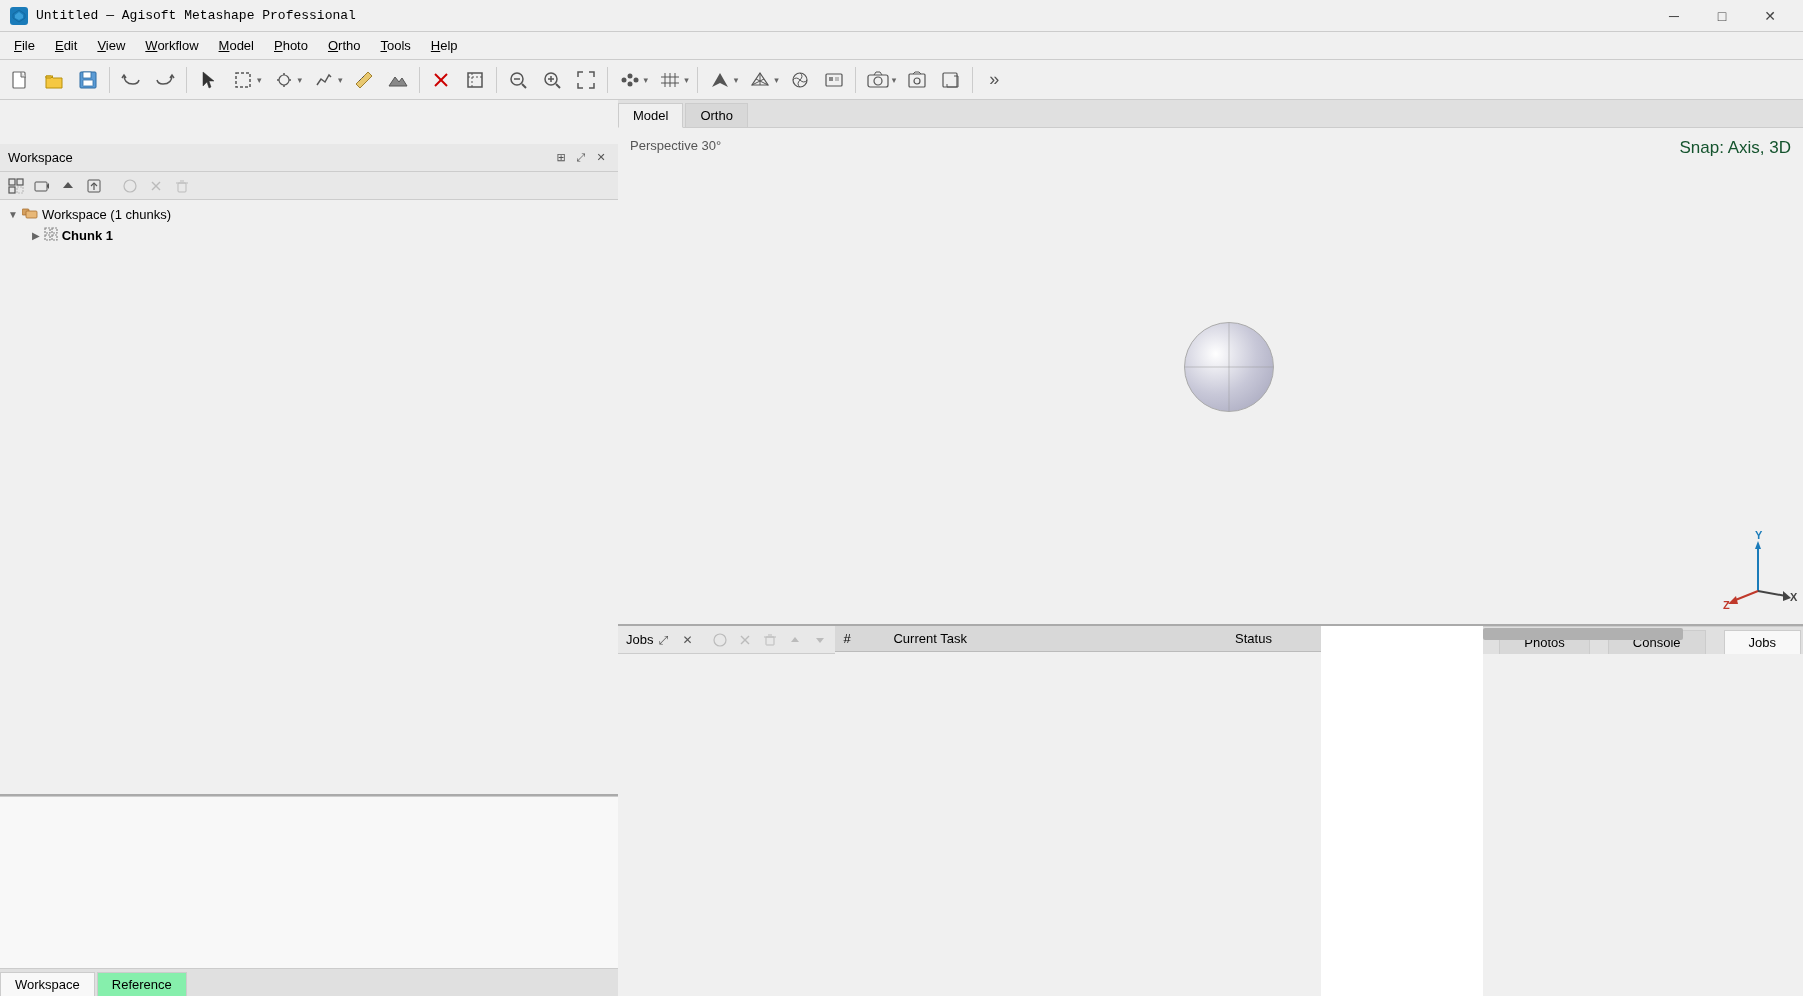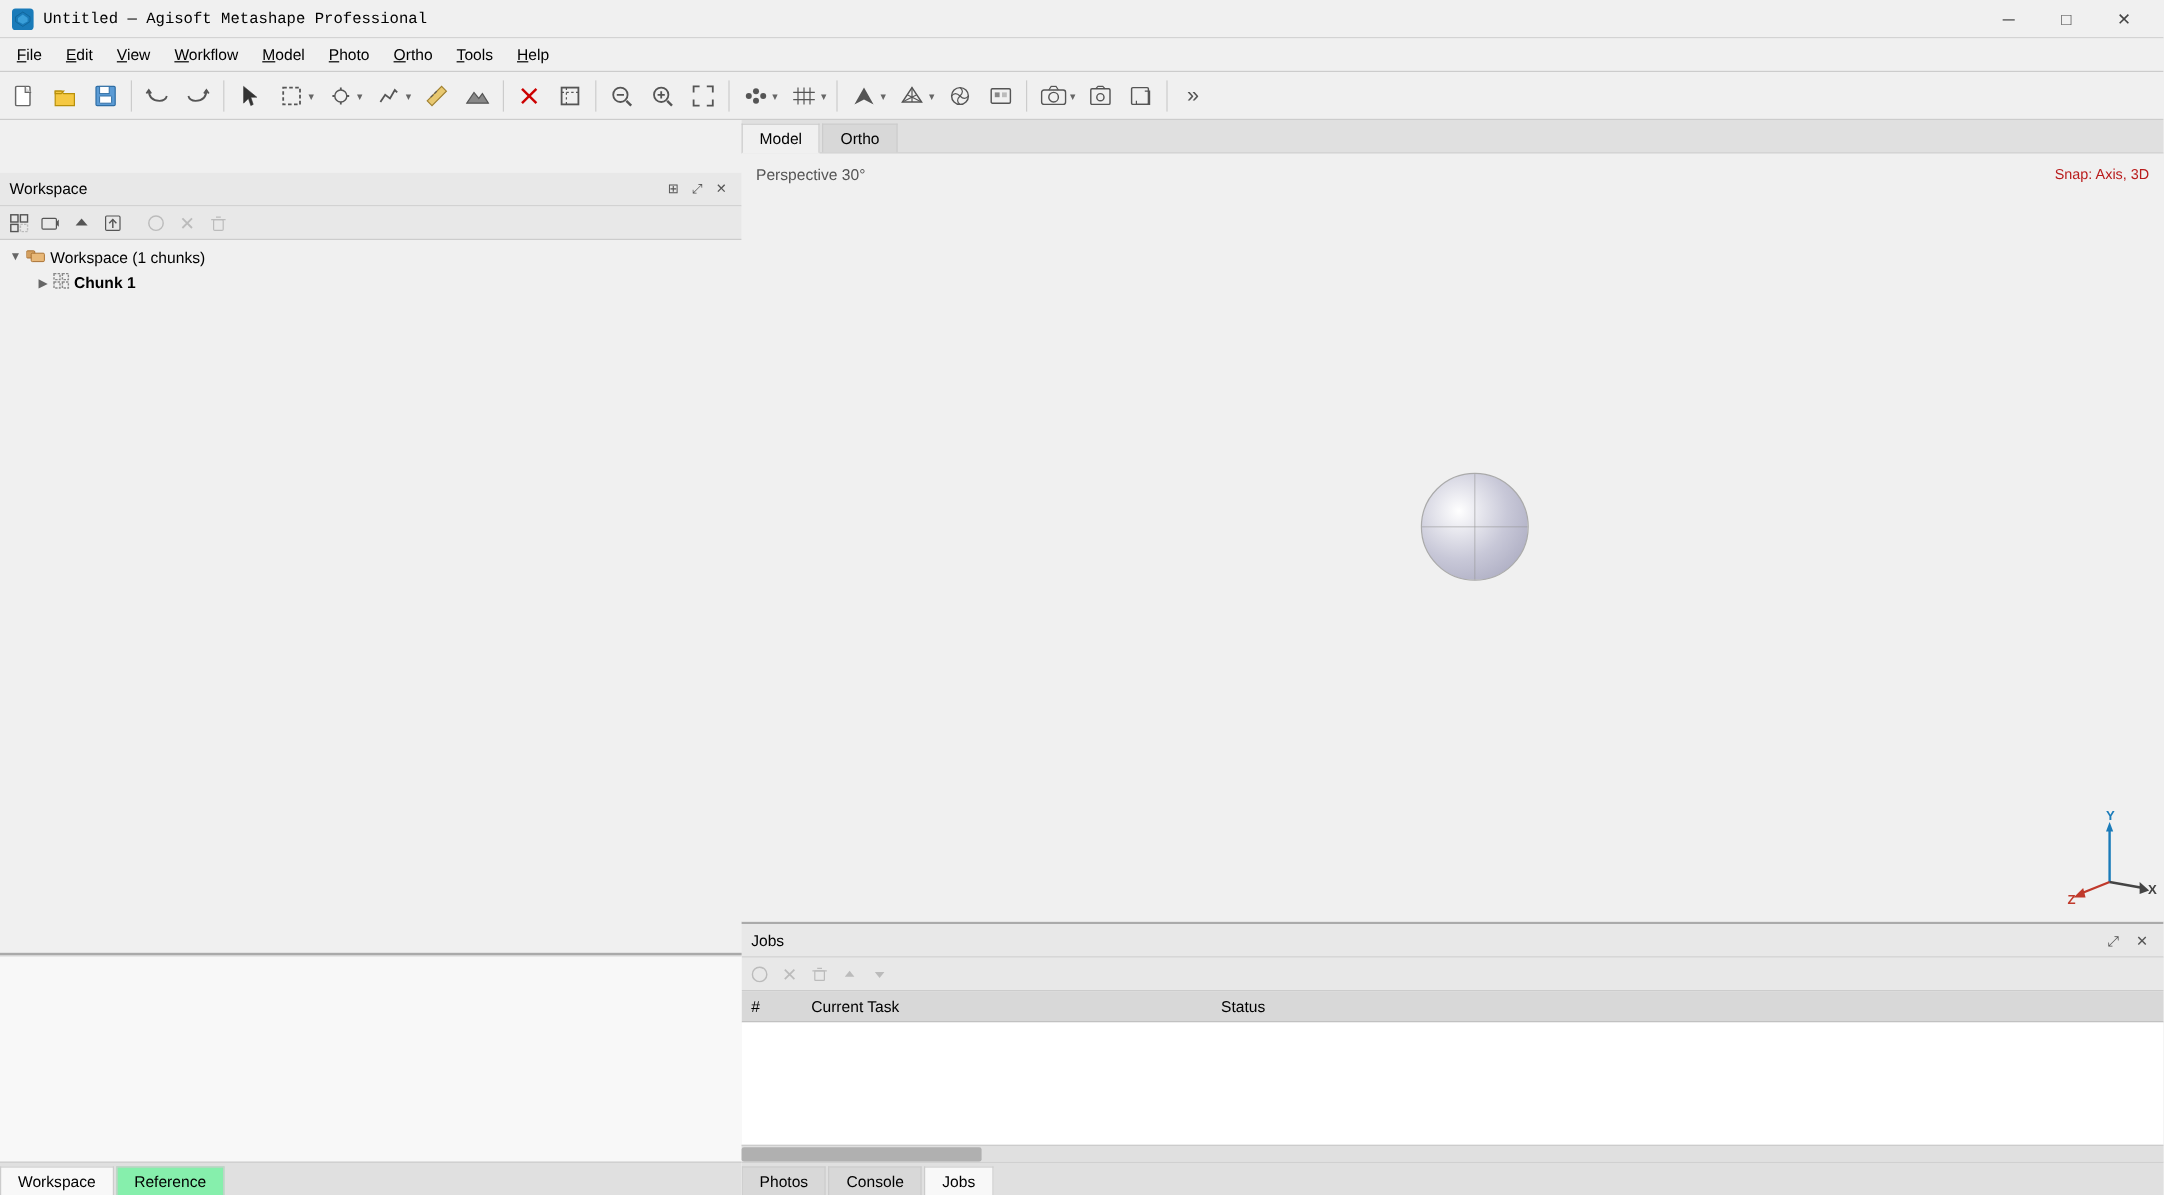--- a/index.html
+++ b/index.html
@@ -170,21 +170,21 @@
       background: #f0f0f0;
       position: relative;
       overflow: hidden;
     }
     #viewport .perspective-label {
       position: absolute; top: 10px; left: 12px;
       font-size: 13px; color: #555;
     }
     #viewport .snap-label {
       position: absolute; top: 10px; right: 12px;
-      font-size: 12px; color: #b91c1c;
+      font-size: 17px; color: #14532d;
     }
     #viewport .sphere-container {
       position: absolute;
       top: 50%; left: 50%;
       transform: translate(-30%, -60%);
     }
     .sphere {
       width: 90px; height: 90px;
       border-radius: 50%;
       background: radial-gradient(circle at 35% 35%, #ffffff, #c8c8d8, #a0a0b8);
@@ -216,24 +216,24 @@
       font-size: 28px;
       font-weight: bold;
       color: #e00;
       white-space: nowrap;
       pointer-events: none;
       z-index: 10;
     }
 
     
     #jobs-panel {
-      height: 228px;
+      height: 372px;
       border-top: 2px solid #aaa;
       display: flex;
-      flex-direction: column;
+      flex-direction: row;
       background: #f0f0f0;
     }
     #jobs-header {
       background: #e8e8e8;
       height: 28px;
       display: flex; align-items: center;
       border-bottom: 1px solid #ccc;
       padding: 0 8px;
       justify-content: space-between;
     }
@@ -295,28 +295,29 @@
 
     
     #right-bottom-tabs {
       height: 28px;
       background: #e0e0e0;
       display: flex;
       align-items: flex-end;
       border-top: 1px solid #ccc;
     }
     .right-bottom-tab {
-      padding: 4px 14px;
+      padding: 4px 24px;
       cursor: pointer;
       font-size: 13px;
       border: 1px solid #ccc;
       border-bottom: none;
       background: #d8d8d8;
       margin-right: 2px;
       color: #000;
+      margin-left: 16px;
     }
     .right-bottom-tab.active {
       background: #f8f8f8;
     }
 
     
     #jobs-scrollbar {
       height: 14px;
       background: #e0e0e0;
       border-top: 1px solid #ccc;

